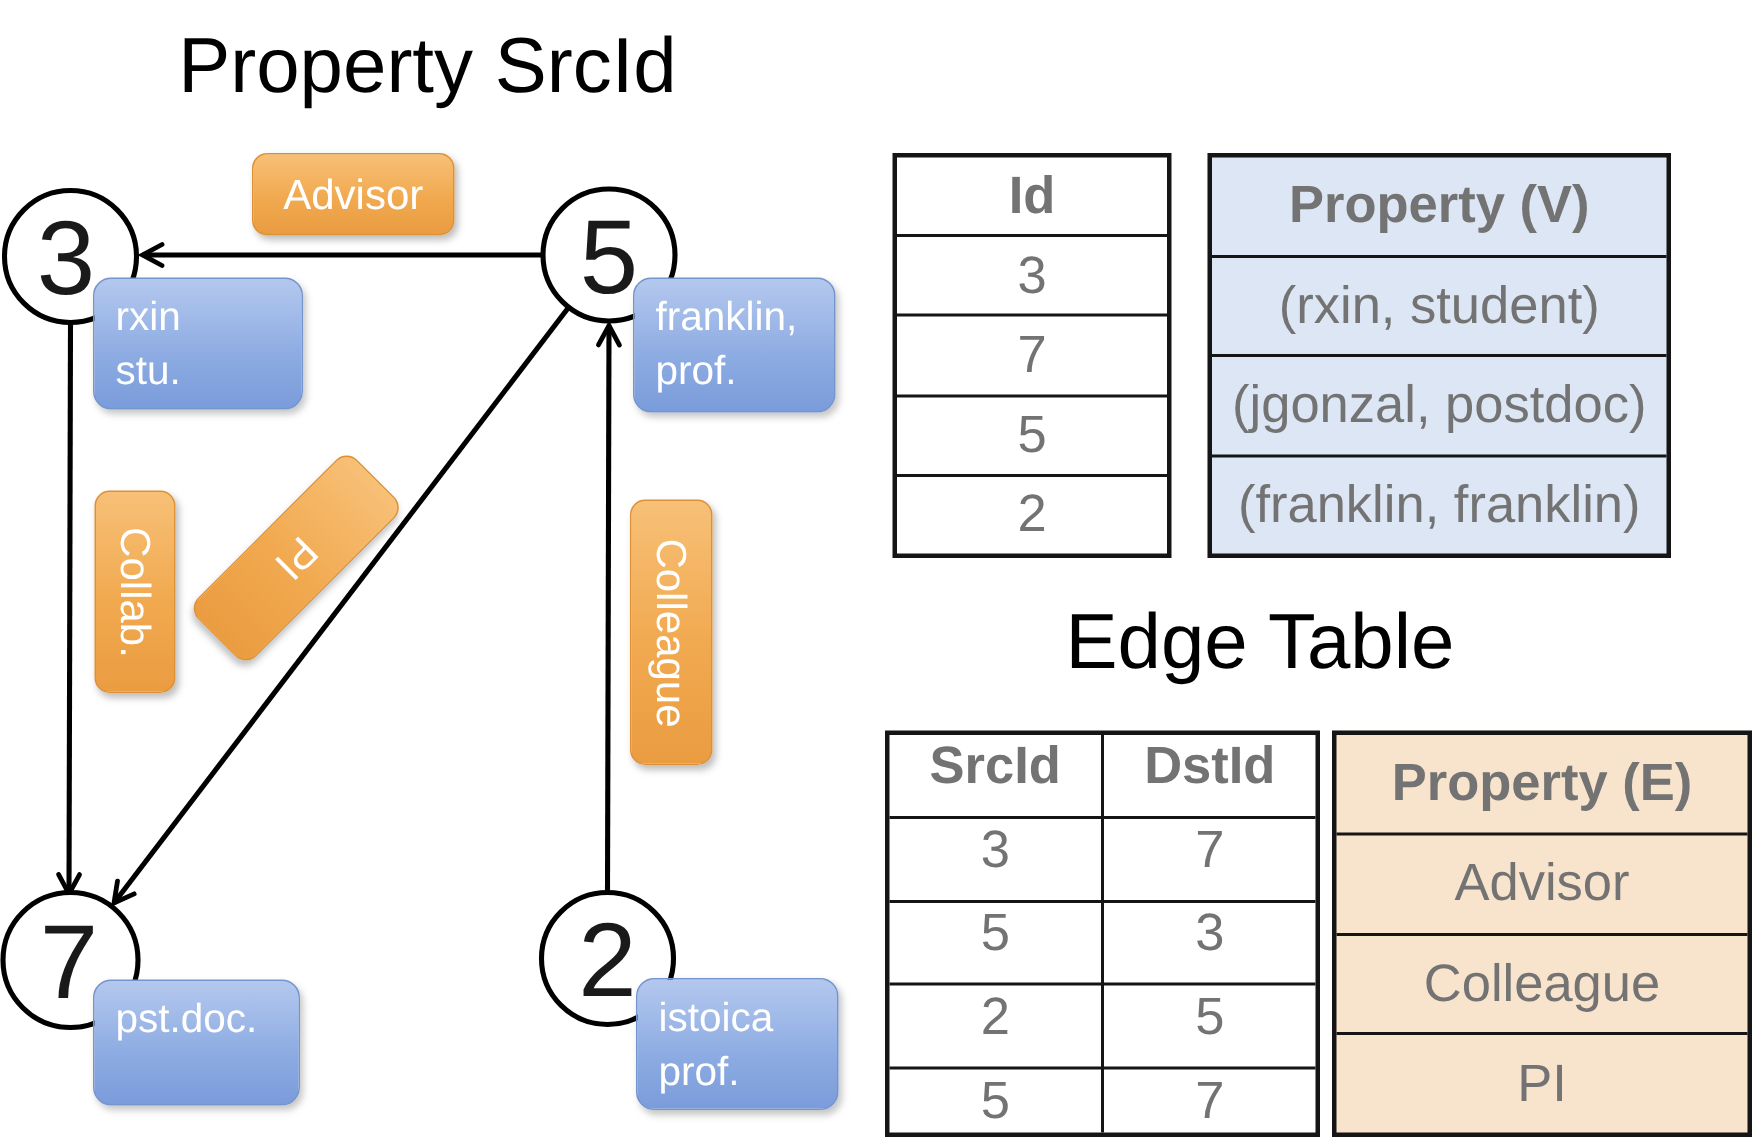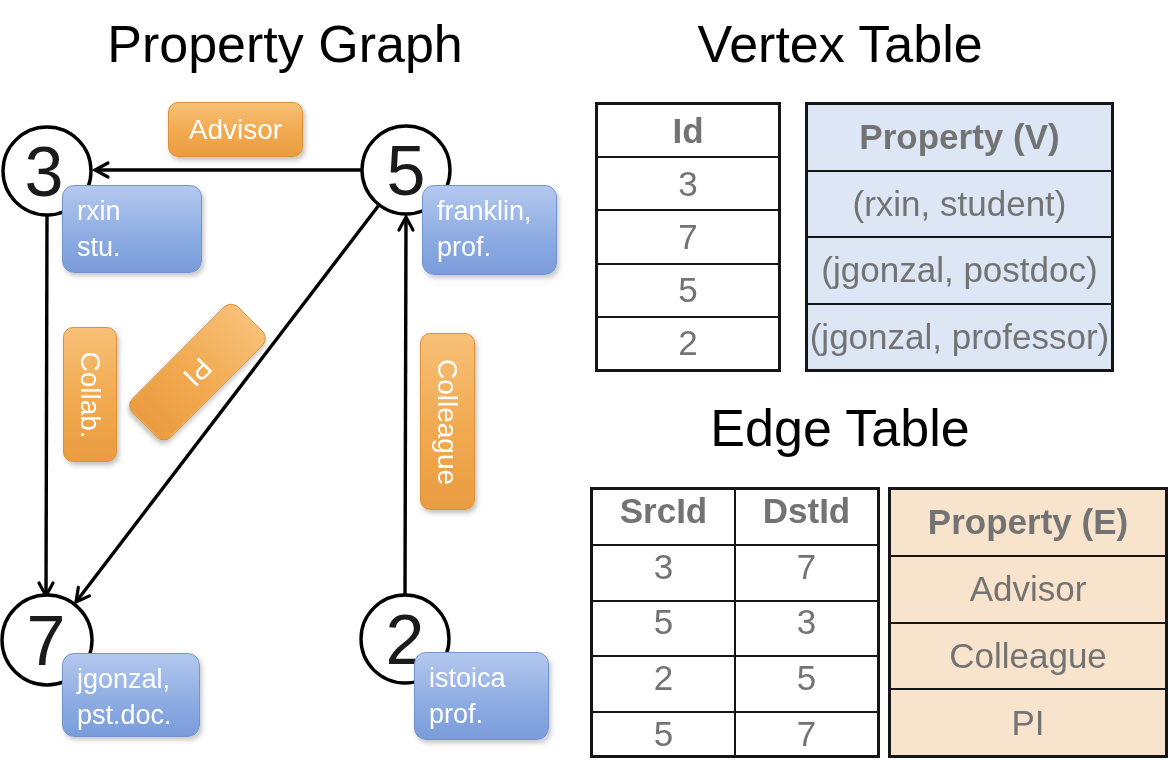--- a/index.html
+++ b/index.html
@@ -57,22 +57,21 @@
   #et-ids {left:590px;top:487px;width:290px;height:271px;flex-direction:row;}
   .subcol{flex:1;display:flex;flex-direction:column;gap:12px;}
   .subcol.right{border-left:2.5px solid #151515;}
   #et-prop{left:888px;top:487px;width:280px;height:271px;background:#f8e4cc;}
 </style>
 </head>
 <body>
 
 <div id="canvas">
 
-  <div id="pg-title" class="title">Property Graph</div>
-  <div id="vt-title" class="title">Vertex Table</div>
+  <div id="pg-title" class="title">Property SrcId</div>
   <div id="et-title" class="title">Edge Table</div>
 
   <svg id="graph-svg" width="585" height="760" viewBox="0 0 585 760">
     <defs>
       <marker id="arrow" markerUnits="userSpaceOnUse" markerWidth="22" markerHeight="20" refX="16" refY="10" orient="auto">
         <path d="M3,3 L16,10 L3,17" fill="none" stroke="#000" stroke-width="3.2" stroke-linecap="round"></path>
       </marker>
     </defs>
 
     <line x1="362" y1="170" x2="95" y2="170" stroke="#000" stroke-width="3.4" marker-end="url(#arrow)"></line>
@@ -106,40 +105,39 @@
 
   <div class="bbox" style="left:62px;top:185px;width:140px;height:88px;">
     <div>rxin</div>
     <div>stu.</div>
   </div>
   <div class="bbox" style="left:422px;top:185px;width:135px;height:90px;">
     <div>franklin,</div>
     <div>prof.</div>
   </div>
   <div class="bbox" style="left:62px;top:653px;width:138px;height:84px;">
-    <div>jgonzal,</div>
     <div>pst.doc.</div>
   </div>
-  <div class="bbox" style="left:414px;top:652px;width:135px;height:88px;">
+  <div class="bbox" style="left:424px;top:652px;width:135px;height:88px;">
     <div>istoica</div>
     <div>prof.</div>
   </div>
 
   <div id="vt-id" class="tcol">
     <div class="cell hdr">Id</div>
   <div class="cell">3</div>
       <div class="cell">7</div>
       <div class="cell">5</div>
       <div class="cell">2</div>
     </div>
   <div id="vt-prop" class="tcol">
     <div class="cell hdr">Property (V)</div>
   <div class="cell">(rxin, student)</div>
       <div class="cell">(jgonzal, postdoc)</div>
-      <div class="cell">(jgonzal, professor)</div>
+      <div class="cell">(franklin, franklin)</div>
     </div>
 
   <div id="et-ids" class="tcol">
     <div class="subcol" id="et-src">
       <div class="cell hdr">SrcId</div>
     <div class="cell">3</div>
         <div class="cell">5</div>
         <div class="cell">2</div>
         <div class="cell">5</div>
       </div>

